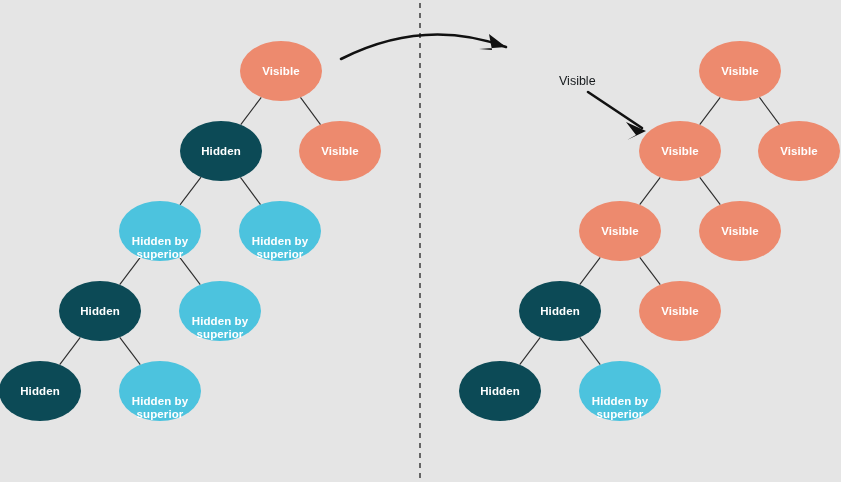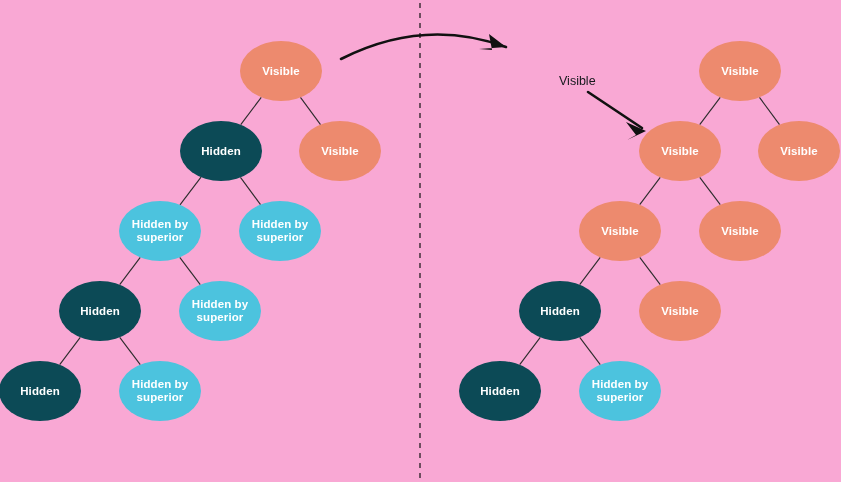--- a/index.html
+++ b/index.html
@@ -7,21 +7,21 @@
     padding: 0;
     background: #ffffff;
   }
   body {
     font-family: "Liberation Sans", sans-serif;
   }
   #canvas {
     position: relative;
     width: 841px;
     height: 482px;
-    background: #f9a8d4;
+    background: #e5e5e5;
     overflow: hidden;
   }
   #edges {
     position: absolute;
     left: 0;
     top: 0;
     width: 841px;
     height: 482px;
     pointer-events: none;
   }
@@ -38,21 +38,21 @@
     letter-spacing: 0.1px;
     box-sizing: border-box;
     z-index: 2;
   }
   .node .lbl {
     display: block;
     white-space: pre-line;
     padding: 0 4px;
   }
   .node.size-1 { font-size: 11.5px; }
-  .node.size-2 { font-size: 11.5px; }
+  .node.size-2 { font-size: 11.5px; align-items: flex-end; }
 
   .ann-label {
     position: absolute;
     font-size: 12.5px;
     color: #15191c;
     font-weight: normal;
     white-space: nowrap;
     z-index: 3;
   }
 </style>

